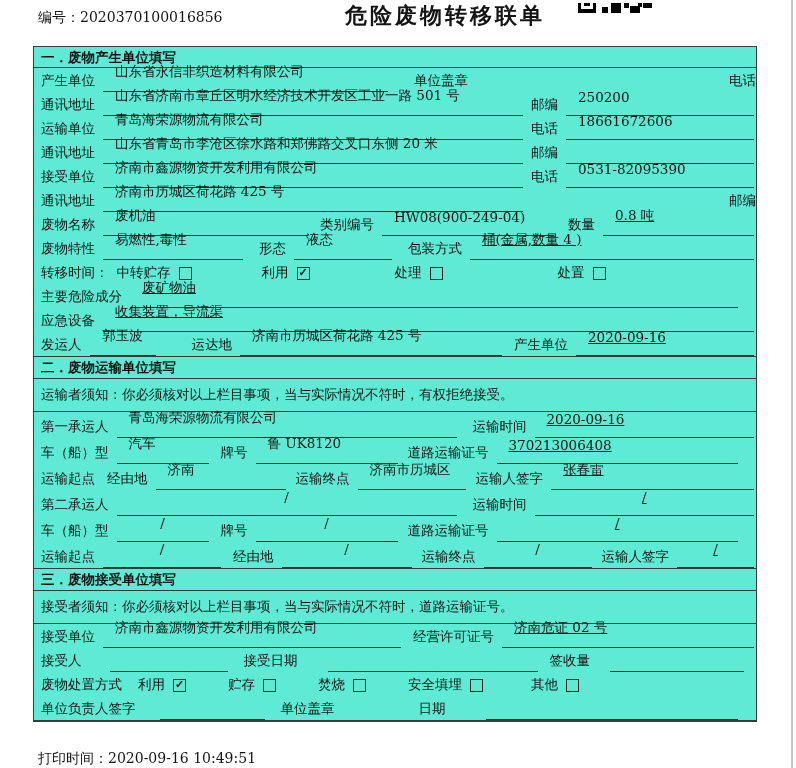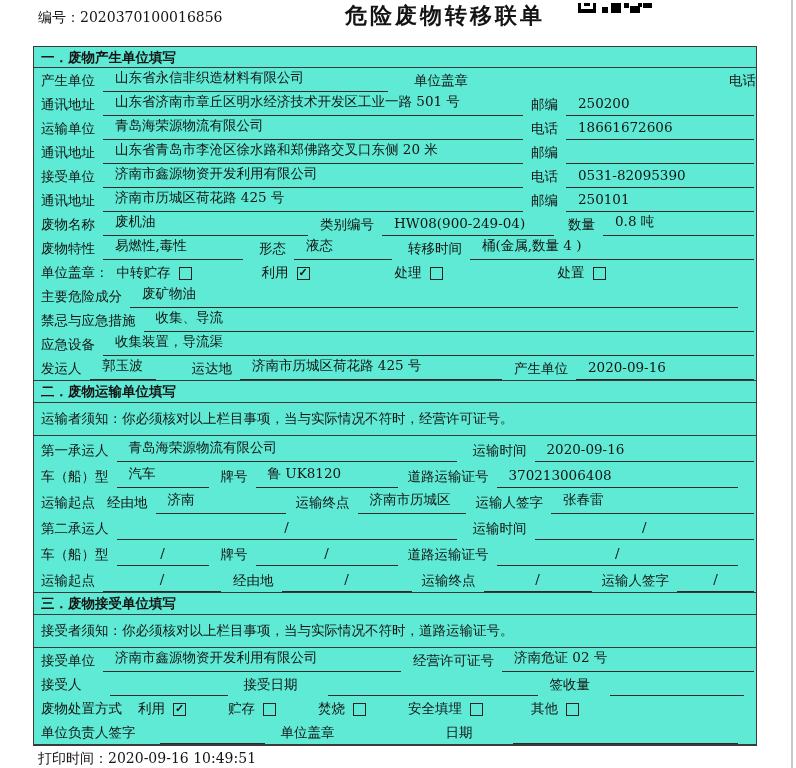--- a/index.html
+++ b/index.html
@@ -15,22 +15,22 @@
     font-size:22px; font-weight:bold; letter-spacing:3px; font-family:"DejaVu Sans","Liberation Sans",sans-serif; }
   .qr { position:absolute; left:578px; top:0; }
   .form { position:absolute; left:33px; top:46px; width:724px; border:1px solid #3a3a3a; border-bottom-width:2px; background:#5eead4; }
   .sec-title { height:21px; line-height:20px; font-weight:bold; padding-left:7px;
     border-bottom:1px solid #3a3a3a; font-family:"DejaVu Sans","Liberation Sans",sans-serif; font-size:13.5px; }
   .sec-title.mid { border-top:1px solid #3a3a3a; height:23px; line-height:21px; }
   .note { height:33px; border-bottom:1px solid #3a3a3a; padding-left:7px; display:flex; align-items:center; }
   .row { display:flex; align-items:flex-end; padding-left:7px; height:24px; }
   .row.h26 { height:26px; }
   .lbl { flex:none; padding-bottom:2px; white-space:nowrap; }
-  .v { border-bottom:1px solid #2a2a2a; padding:0 0 4px 12px; white-space:nowrap; overflow:hidden; margin-left:8px; flex:none;margin-top:8px; }
-  .v.fill { flex:1 1 auto; margin-right:2px; }
+  .v { border-bottom:1px solid #2a2a2a; padding:0 0 10px 12px; white-space:nowrap; overflow:hidden; margin-left:8px; flex:none;margin-top:8px; }
+  .v.fill { flex:1 1 auto; margin-right:2px;text-decoration:underline; }
   .vc { text-align:center; padding-left:0; }
   .sp { flex:1 1 auto; }
   .cb { flex:none; width:13px; height:13px; border:1.5px solid #222; margin:0 0 4px 8px;
     font-size:11px; line-height:10px; text-align:center; font-weight:bold; }
   .footer { position:absolute; left:38px; top:750px; font-size:14px; }
 </style>
 </head>
 <body>
 
 <div class="page">
@@ -97,79 +97,74 @@
       <span class="sp"></span>
       <span class="lbl">电话</span>
       <span class="v" style="width:188px;margin-right:2px">0531-82095390</span>
     </div>
 
     <div class="row">
       <span class="lbl">通讯地址</span>
       <span class="v" style="width:420px">济南市历城区荷花路 425 号</span>
       <span class="sp"></span>
       <span class="lbl">邮编</span>
-      <span class="v" style="width:188px;margin-right:2px">250101</span>
     </div>
 
     <div class="row">
       <span class="lbl">废物名称</span>
       <span class="v" style="width:205px">废机油</span>
       <span class="lbl" style="margin-left:12px">类别编号</span>
       <span class="v" style="width:172px">HW08(900-249-04)</span>
       <span class="lbl" style="margin-left:14px">数量</span>
       <span class="v fill">0.8 吨</span>
     </div>
 
     <div class="row">
       <span class="lbl">废物特性</span>
       <span class="v" style="width:140px">易燃性,毒性</span>
       <span class="lbl" style="margin-left:16px">形态</span>
       <span class="v" style="width:98px">液态</span>
-      <span class="lbl" style="margin-left:16px">转移时间</span>
+      <span class="lbl" style="margin-left:16px">包装方式</span>
       <span class="v fill">桶(金属,数量 4 )</span>
     </div>
 
     <div class="row">
-      <span class="lbl">单位盖章：</span>
+      <span class="lbl">转移时间：</span>
       <span class="lbl" style="margin-left:8px">中转贮存</span>
       <span class="cb"></span>
       <span class="lbl" style="margin-left:70px">利用</span>
       <span class="cb">✓</span>
       <span class="lbl" style="margin-left:85px">处理</span>
       <span class="cb"></span>
       <span class="lbl" style="margin-left:115px">处置</span>
       <span class="cb"></span>
     </div>
 
     <div class="row">
       <span class="lbl">主要危险成分</span>
       <span class="v fill" style="margin-right:18px">废矿物油</span>
     </div>
 
-    <div class="row">
-      <span class="lbl">禁忌与应急措施</span>
-      <span class="v fill">收集、导流</span>
-    </div>
 
     <div class="row">
       <span class="lbl">应急设备</span>
       <span class="v fill">收集装置，导流渠</span>
     </div>
 
     <div class="row">
       <span class="lbl">发运人</span>
       <span class="v vc" style="width:66px">郭玉波</span>
       <span class="lbl" style="margin-left:36px">运达地</span>
       <span class="v" style="width:262px">济南市历城区荷花路 425 号</span>
       <span class="lbl" style="margin-left:12px">产生单位</span>
       <span class="v fill">2020-09-16</span>
     </div>
 
     <div class="sec-title mid">二．废物运输单位填写</div>
-    <div class="note">运输者须知：你必须核对以上栏目事项，当与实际情况不符时，经营许可证号。</div>
+    <div class="note">运输者须知：你必须核对以上栏目事项，当与实际情况不符时，有权拒绝接受。</div>
 
     <div class="row h26">
       <span class="lbl">第一承运人</span>
       <span class="v" style="width:340px">青岛海荣源物流有限公司</span>
       <span class="lbl" style="margin-left:16px">运输时间</span>
       <span class="v fill">2020-09-16</span>
     </div>
 
     <div class="row h26">
       <span class="lbl">车（船）型</span>
@@ -247,21 +242,21 @@
       <span class="lbl" style="margin-left:42px">安全填埋</span>
       <span class="cb"></span>
       <span class="lbl" style="margin-left:48px">其他</span>
       <span class="cb"></span>
     </div>
 
     <div class="row">
       <span class="lbl">单位负责人签字</span>
       <span class="v" style="width:105px;margin-left:24px"></span>
       <span class="lbl" style="margin-left:16px">单位盖章</span>
-      <span class="lbl" style="margin-left:111px">日期</span>
+      <span class="lbl" style="margin-left:84px">日期</span>
       <span class="v fill" style="margin-left:40px;margin-right:18px"></span>
     </div>
 
   </div>
 
   <div class="footer">
     <span>打印时间：</span><span>2020-09-16 10:49:51</span>
   </div>
 </div>
 

